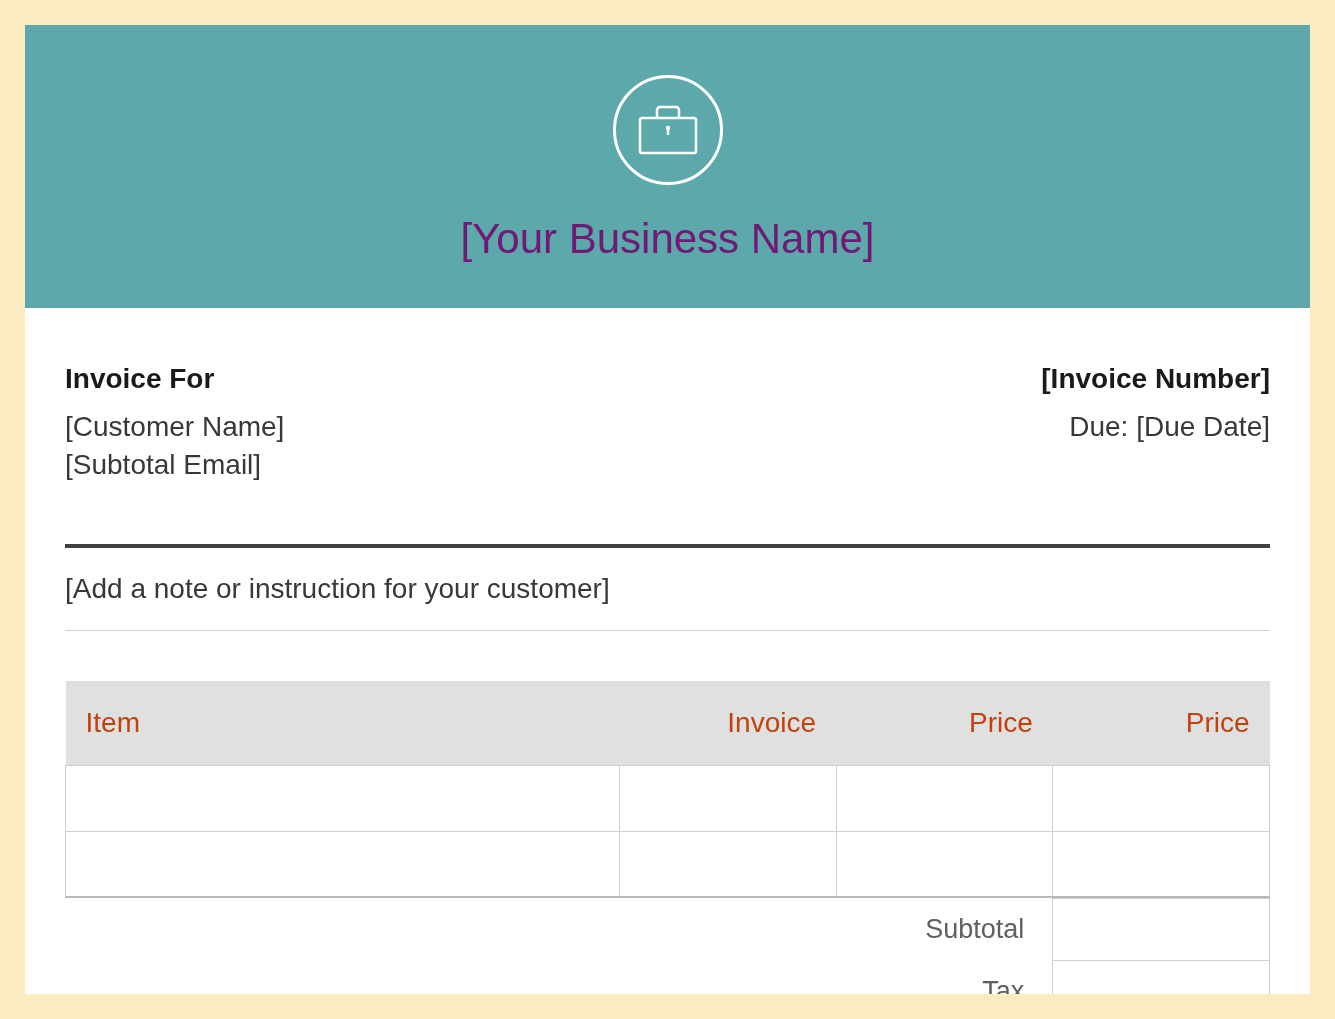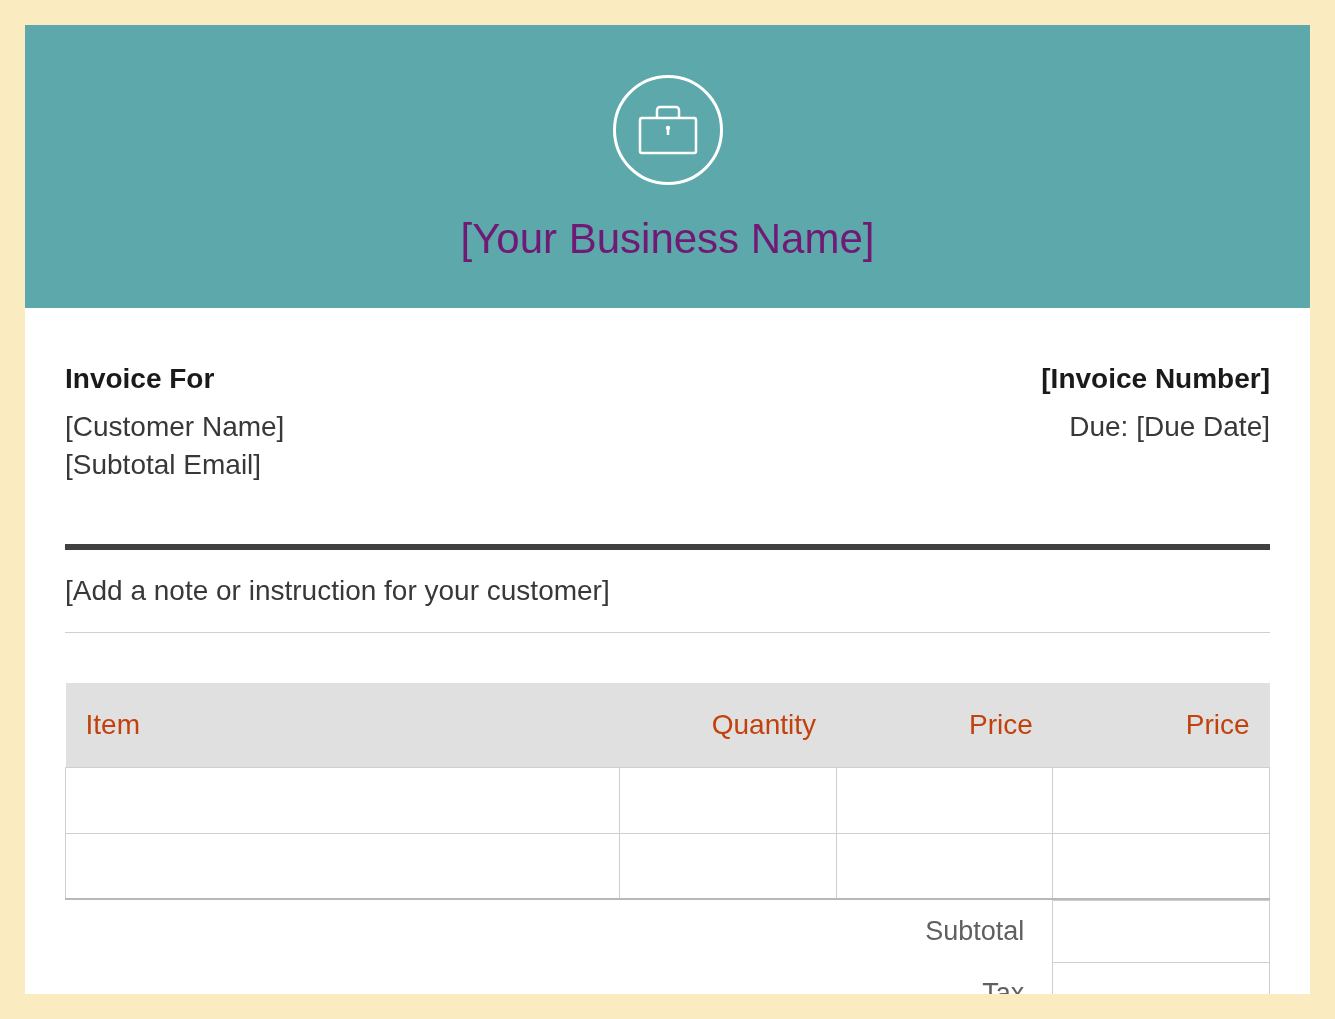--- a/index.html
+++ b/index.html
@@ -50,21 +50,21 @@
       margin-bottom: 13px;
     }
     .info-line {
       font-size: 28px;
       font-weight: 400;
       color: #383838;
       line-height: 1.35;
     }
     .note-section {
       margin: 35px 40px 0 40px;
-      border-top: 6px solid #404040;
+      border-top: 4px solid #404040;
       border-bottom: 1px solid #cfcfcf;
       padding: 25px 0;
     }
     .note-text {
       font-size: 28px;
       color: #383838;
     }
     .table-wrap {
       padding: 50px 40px 0 40px;
     }
@@ -151,21 +151,21 @@
 
   <div class="note-section">
     <div class="note-text">[Add a note or instruction for your customer]</div>
   </div>
 
   <div class="table-wrap">
     <table>
       <thead>
         <tr>
           <th class="col-item">Item</th>
-          <th class="col-qty">Quantity</th>
+          <th class="col-qty">Invoice</th>
           <th class="col-price">Price</th>
           <th class="col-amount">Price</th>
         </tr>
       </thead>
       <tbody>
         <tr>
           <td></td>
           <td></td>
           <td></td>
           <td></td>

